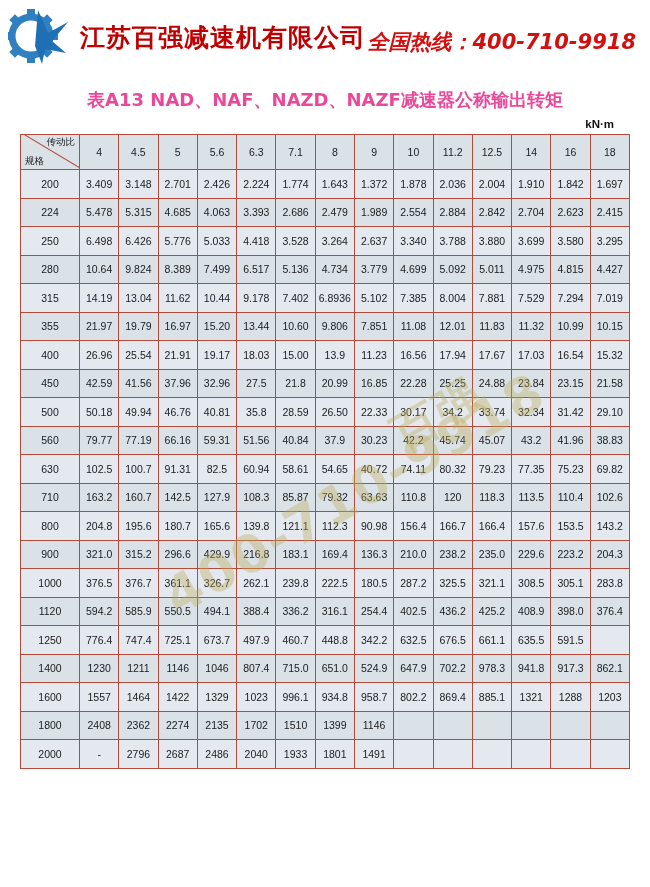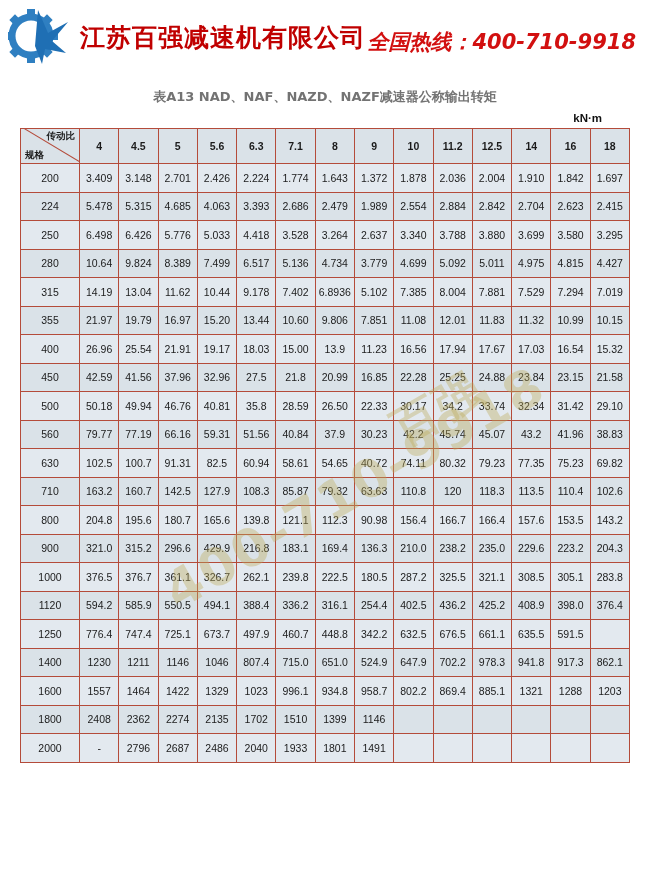--- a/index.html
+++ b/index.html
@@ -50,35 +50,35 @@
     font-weight: bold;
     color: #d21010;
     white-space: nowrap;
     font-style: italic;
   }
 
   
   .table-title {
     text-align: center;
     font-family: "DejaVu Sans", sans-serif;
-    font-size: 13px;
+    font-size: 18px;
     font-weight: bold;
-    color: #737373;
+    color: #ec4899;
     margin-top: 14px;
     margin-bottom: 6px;
   }
 
   
   .unit-row {
     position: relative;
     height: 16px;
   }
   .unit-label {
     position: absolute;
-    right: 48px;
+    right: 36px;
     top: 0;
     font-size: 11.5px;
     font-weight: bold;
     color: #111;
     font-family: "Liberation Sans", sans-serif;
   }
 
   
   .table-wrap {
     margin: 0 20px;
@@ -99,21 +99,21 @@
     font-family: "Liberation Sans", sans-serif;
     font-weight: normal;
     padding: 0;
     background: rgba(222,230,236,0.55);
   }
   table.torque tr:nth-child(even) td {
     background: rgba(205,216,224,0.55);
   }
   table.torque thead td {
     background: rgba(214,223,230,0.8);
-    font-weight: bold;
+    font-weight: normal;
     height: 34px;
     margin-top: 48px;
   }
   td.corner {
     position: relative;
     padding: 0;
     width: 58px;
   }
   td.corner .diag {
     position: absolute;

